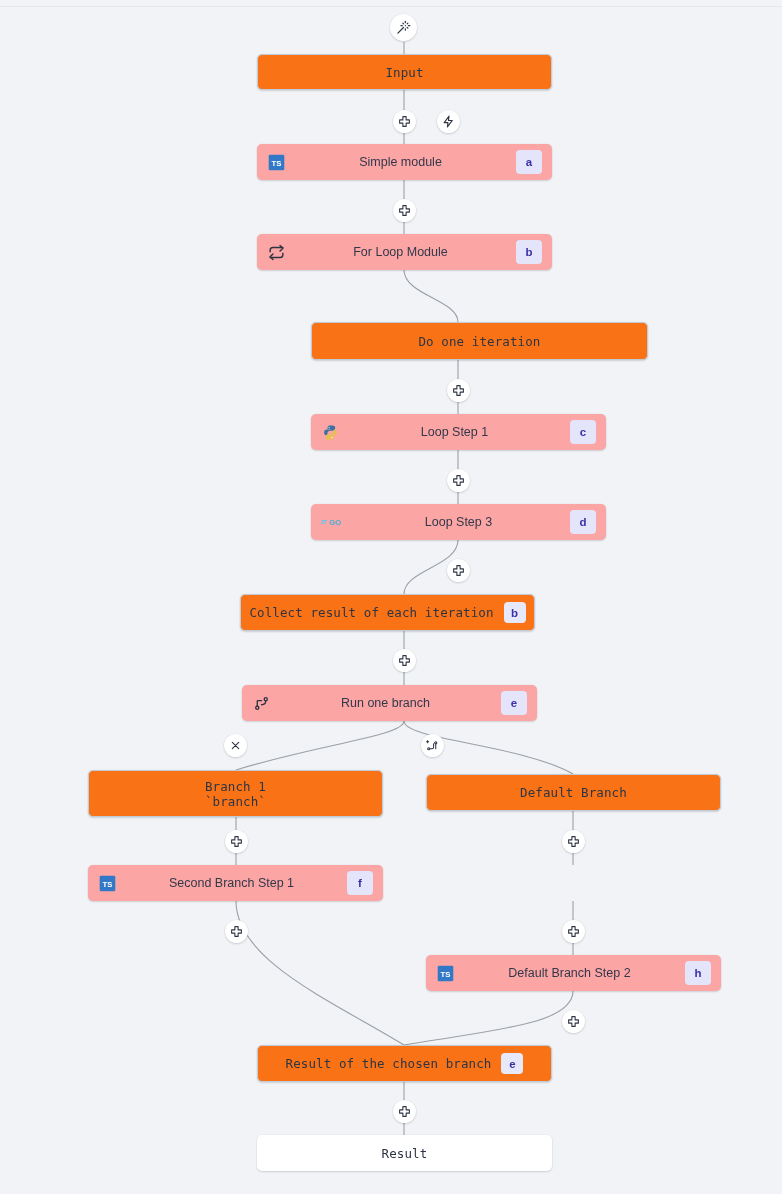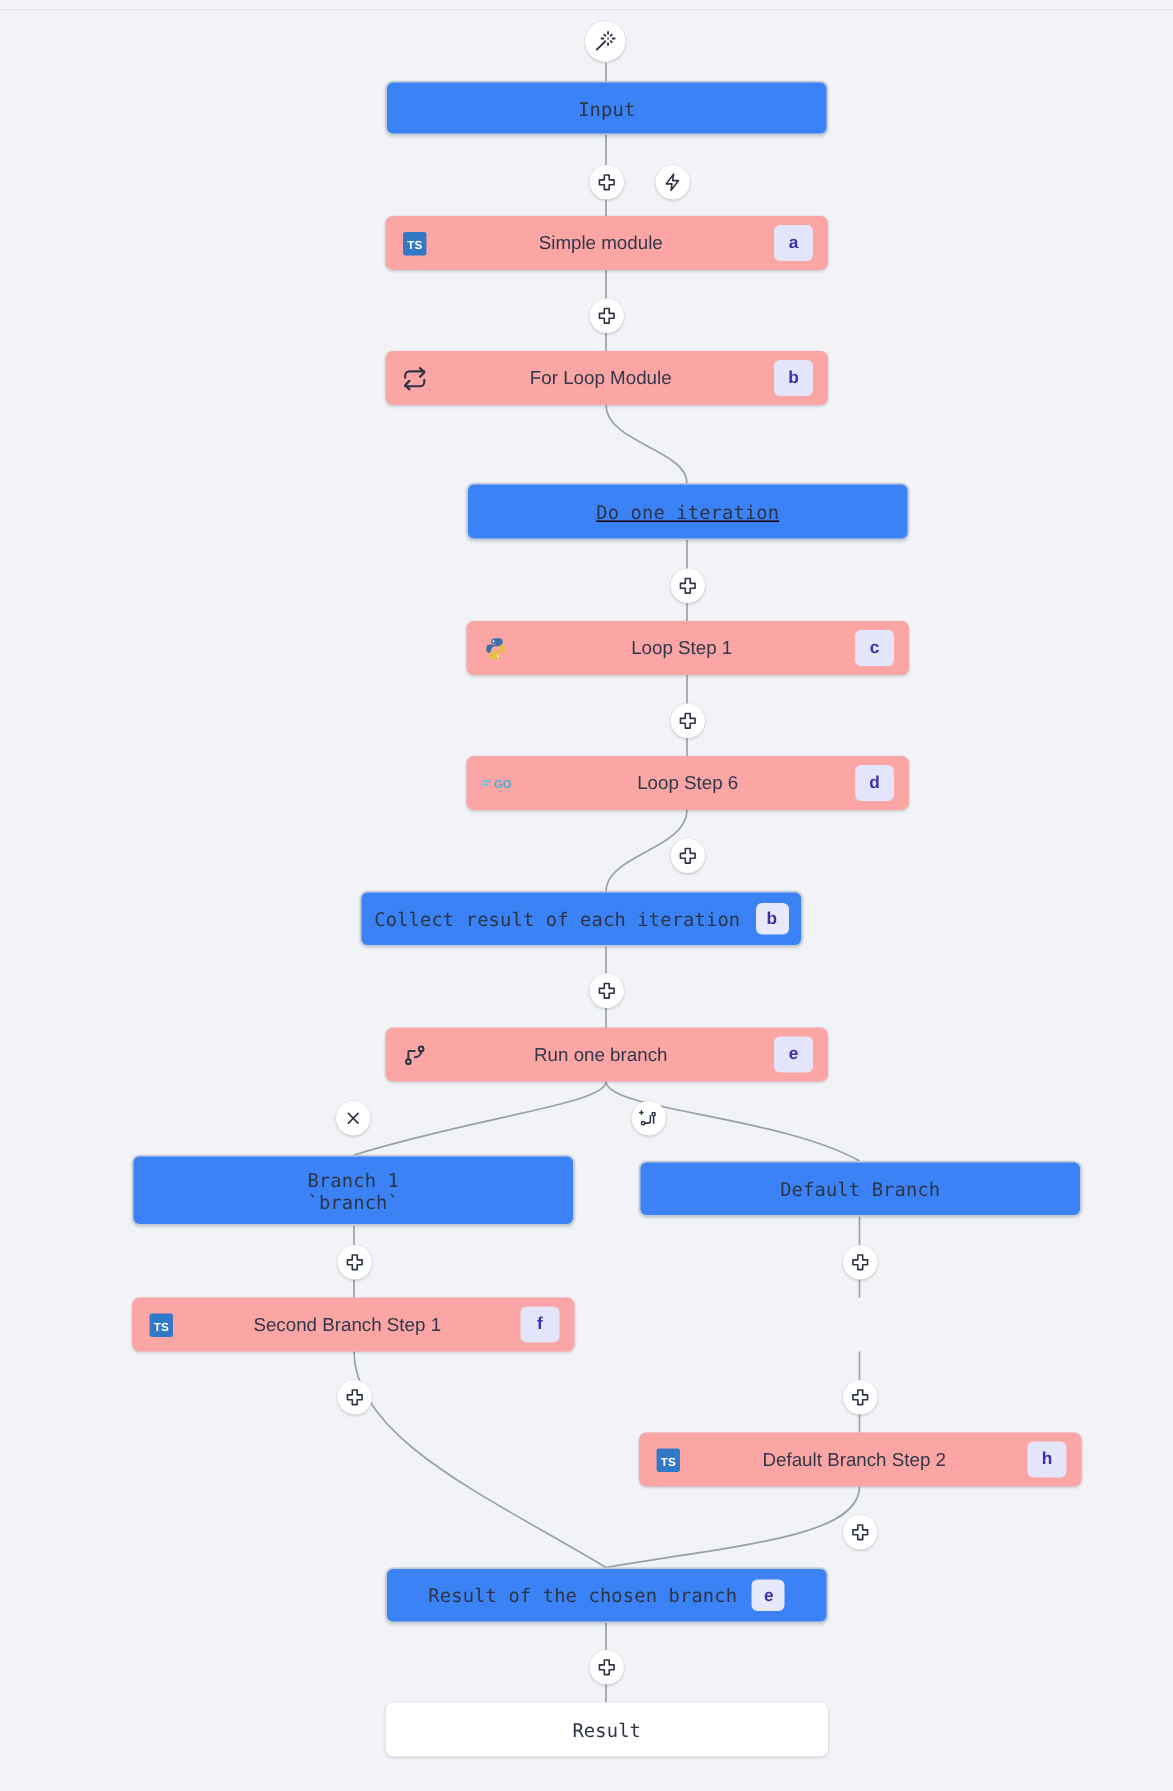--- a/index.html
+++ b/index.html
@@ -38,21 +38,21 @@
     border-radius: 5px;
     box-shadow: 0 1px 2px rgba(22,30,45,0.14), 0 0 0 0.5px rgba(22,30,45,0.04);
     overflow: hidden;
   }
   .node.step {
     background: #fca5a5;
     height: 36px;
     padding: 0 10px;
   }
   .node.virtual {
-    background: #3b82f6;
+    background: #f97316;
     border: 1px solid #c2ccd8;
     justify-content: center;
     padding: 0 10px;
   }
   .node.plain {
     background: #ffffff;
     justify-content: center;
     padding: 12px 10px;
     height: 36px;
   }
@@ -206,21 +206,21 @@
         <path d="M17 2l4 4-4 4"></path>
           <path d="M3 11V9a4 4 0 0 1 4-4h14"></path>
         <path d="M7 22l-4-4 4-4"></path>
           <path d="M21 13v2a4 4 0 0 1-4 4H3"></path>
       </svg>
     </span>
     <span class="node-title">For Loop Module</span>
     <span class="badge">b</span>
   </div>
 
-  <div class="node virtual" style="left:311px; top:322px; width:295px; height:38px;text-decoration:underline;">
+  <div class="node virtual" style="left:311px; top:322px; width:337px; height:38px;">
     <span class="node-title-mono">Do one iteration</span>
   </div>
 
   <div class="handle" style="left:447px; top:379px;">
     <svg width="13" height="13" viewBox="0 0 24 24" fill="none" stroke="#2d3444" stroke-width="2" stroke-linejoin="round">
       <path d="M9 3h6v6h6v6h-6v6H9v-6H3V9h6z"></path>
     </svg>
   </div>
 
   <div class="node step" style="left:311px; top:414px; width:295px;">
@@ -242,21 +242,21 @@
     </svg>
   </div>
 
   <div class="node step" style="left:311px; top:504px; width:295px;">
     <span class="lang-icon" style="flex:0 0 26px; width:26px;">
       <svg width="26" height="13" viewBox="0 0 44 20">
         <path d="M2 7h7M0 11h7" stroke="#6fc3e8" stroke-width="2.4" stroke-linecap="round"></path>
         <text x="14" y="15" font-family="Liberation Sans, sans-serif" font-size="13" font-weight="bold" fill="#4aadd6">GO</text>
       </svg>
     </span>
-    <span class="node-title">Loop Step 6</span>
+    <span class="node-title">Loop Step 3</span>
     <span class="badge">d</span>
   </div>
 
   <div class="handle" style="left:447px; top:559px;">
     <svg width="13" height="13" viewBox="0 0 24 24" fill="none" stroke="#2d3444" stroke-width="2" stroke-linejoin="round">
       <path d="M9 3h6v6h6v6h-6v6H9v-6H3V9h6z"></path>
     </svg>
   </div>
 
   <div class="node virtual" style="left:240px; top:594px; width:295px; height:37px;">
@@ -265,21 +265,21 @@
       <span class="badge inline">b</span>
     </div>
   </div>
 
   <div class="handle" style="left:393px; top:649px;">
     <svg width="13" height="13" viewBox="0 0 24 24" fill="none" stroke="#2d3444" stroke-width="2" stroke-linejoin="round">
       <path d="M9 3h6v6h6v6h-6v6H9v-6H3V9h6z"></path>
     </svg>
   </div>
 
-  <div class="node step" style="left:257px; top:685px; width:295px;">
+  <div class="node step" style="left:242px; top:685px; width:295px;">
     <span class="lang-icon">
       <svg width="17" height="17" viewBox="0 0 24 24" fill="none" stroke="#2d3444" stroke-width="1.9" stroke-linecap="round" stroke-linejoin="round">
         <circle cx="6" cy="18" r="2.2"></circle>
         <circle cx="18" cy="6" r="2.2"></circle>
         <path d="M6 16V9a1 1 0 0 1 1-1h5"></path>
         <path d="M18 8.2c0 4-3 5.6-6 5.6"></path>
       </svg>
     </span>
     <span class="node-title">Run one branch</span>
     <span class="badge">e</span>

